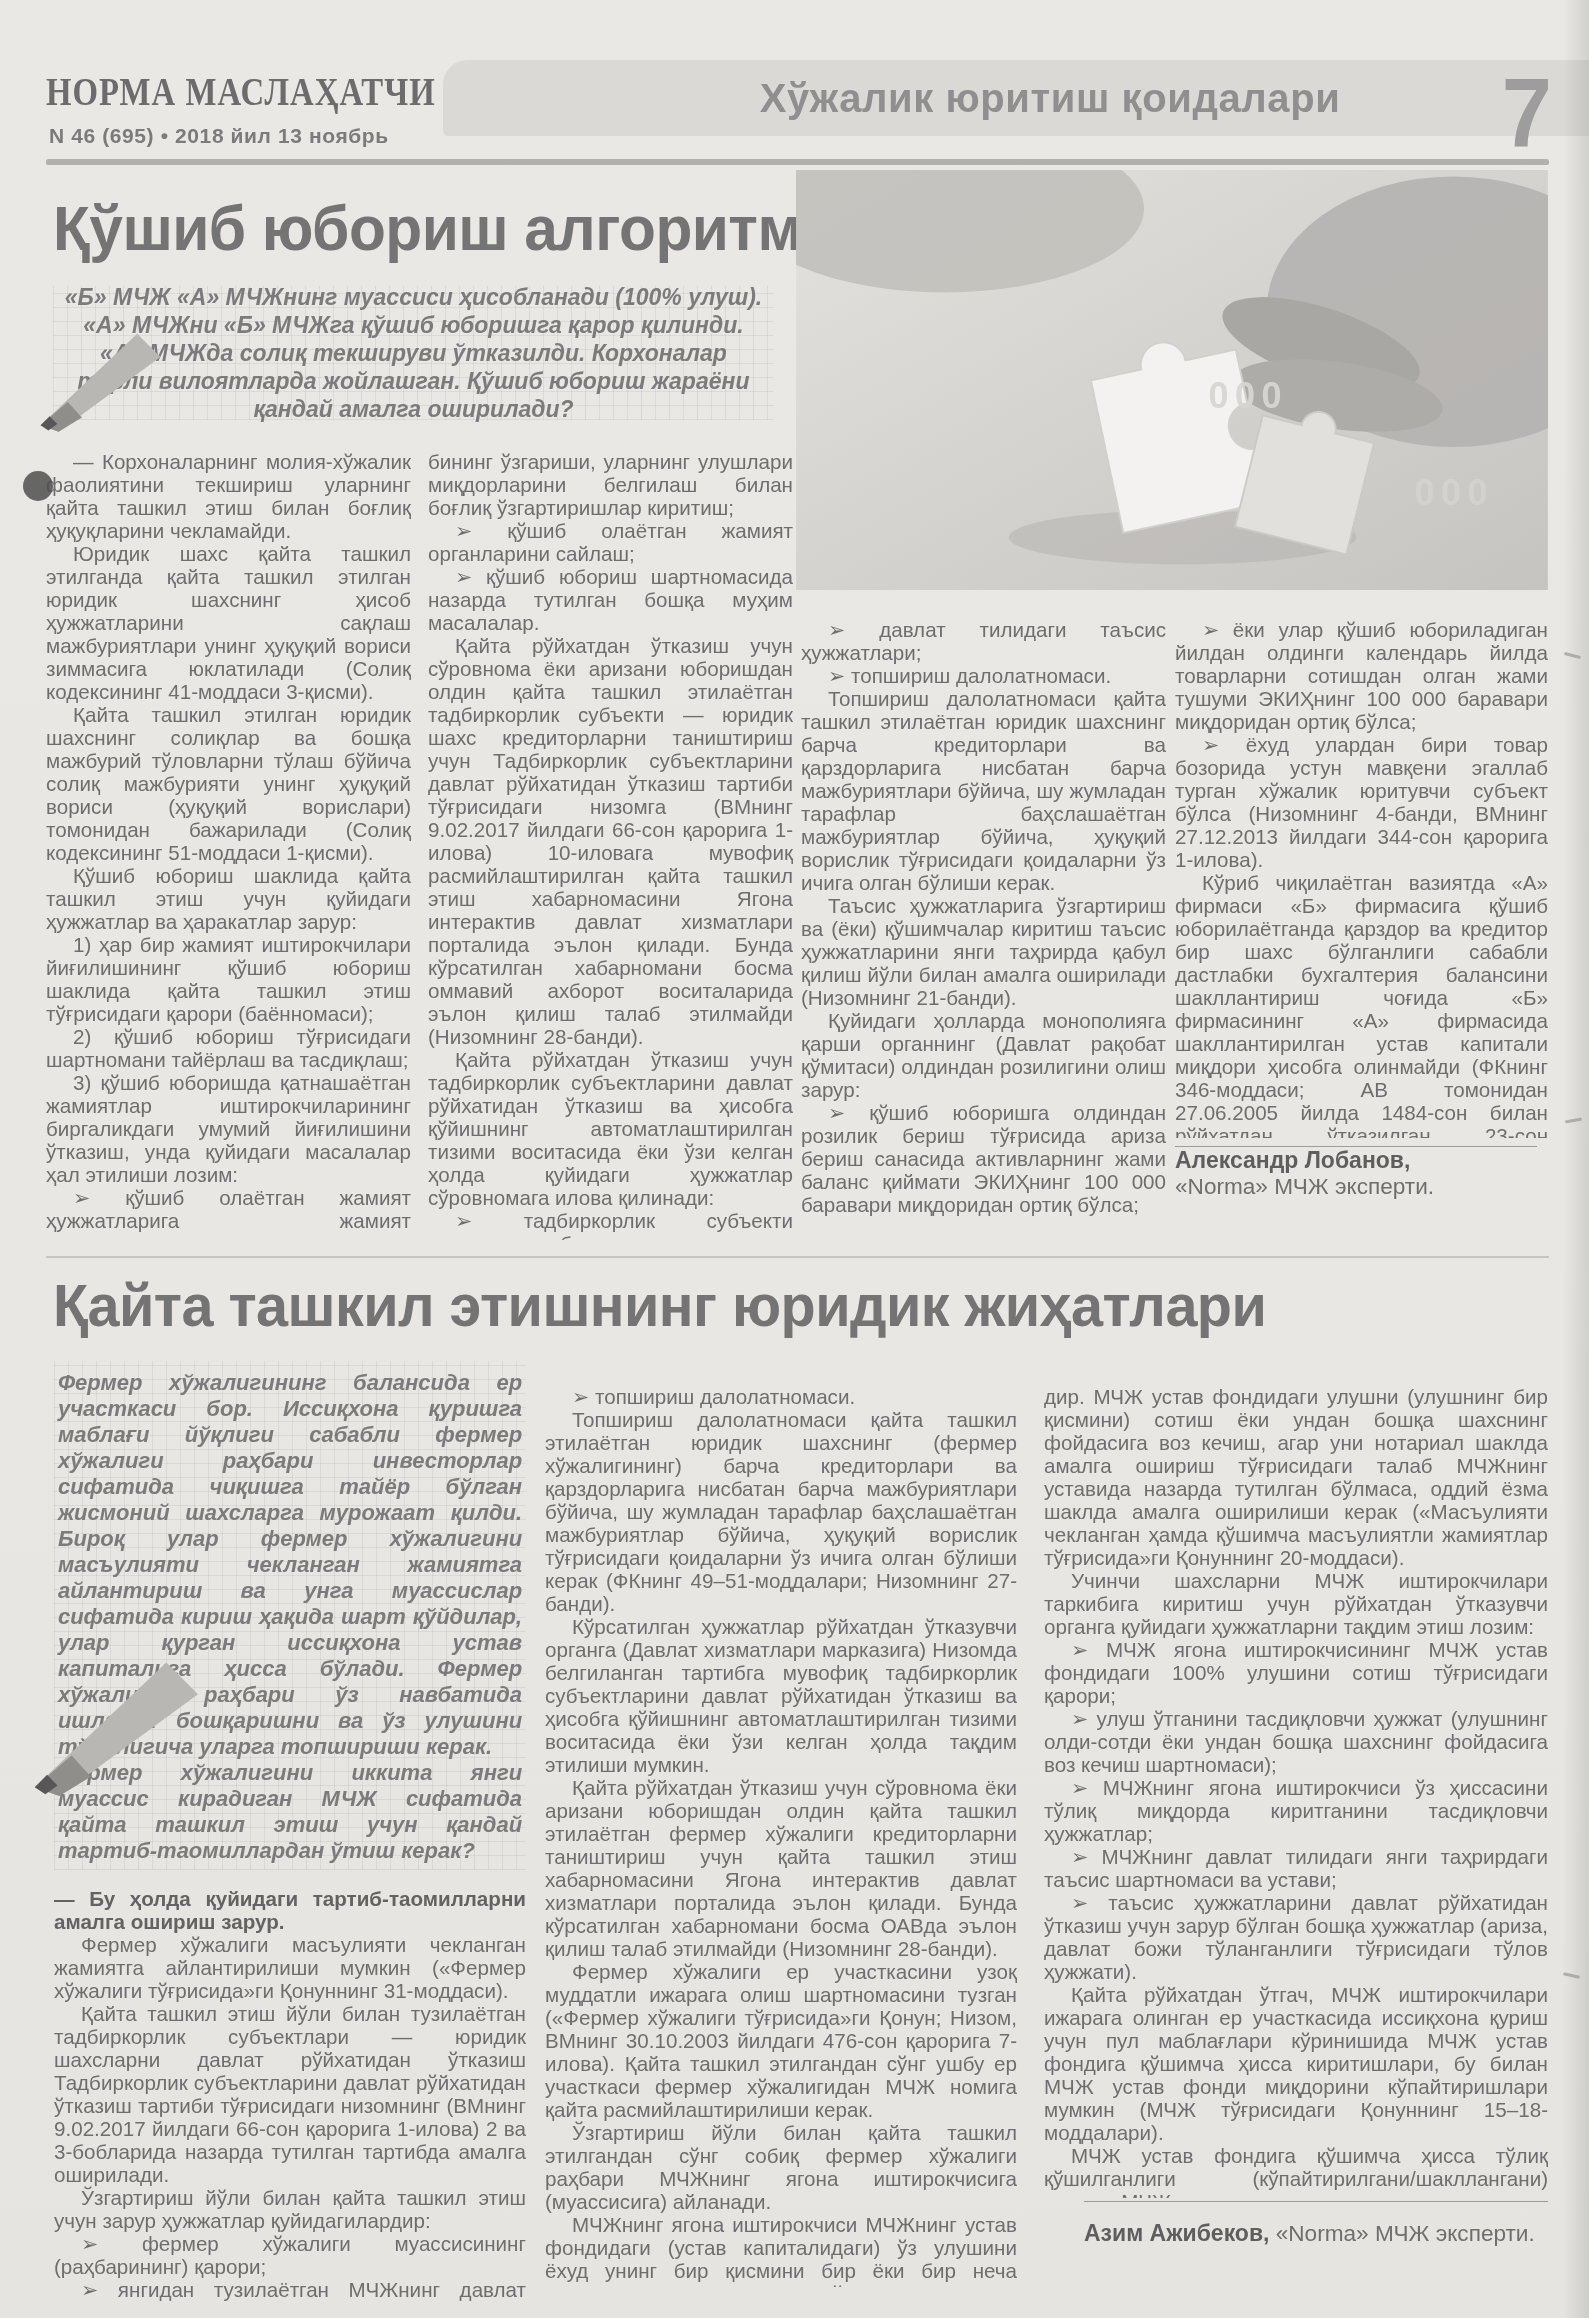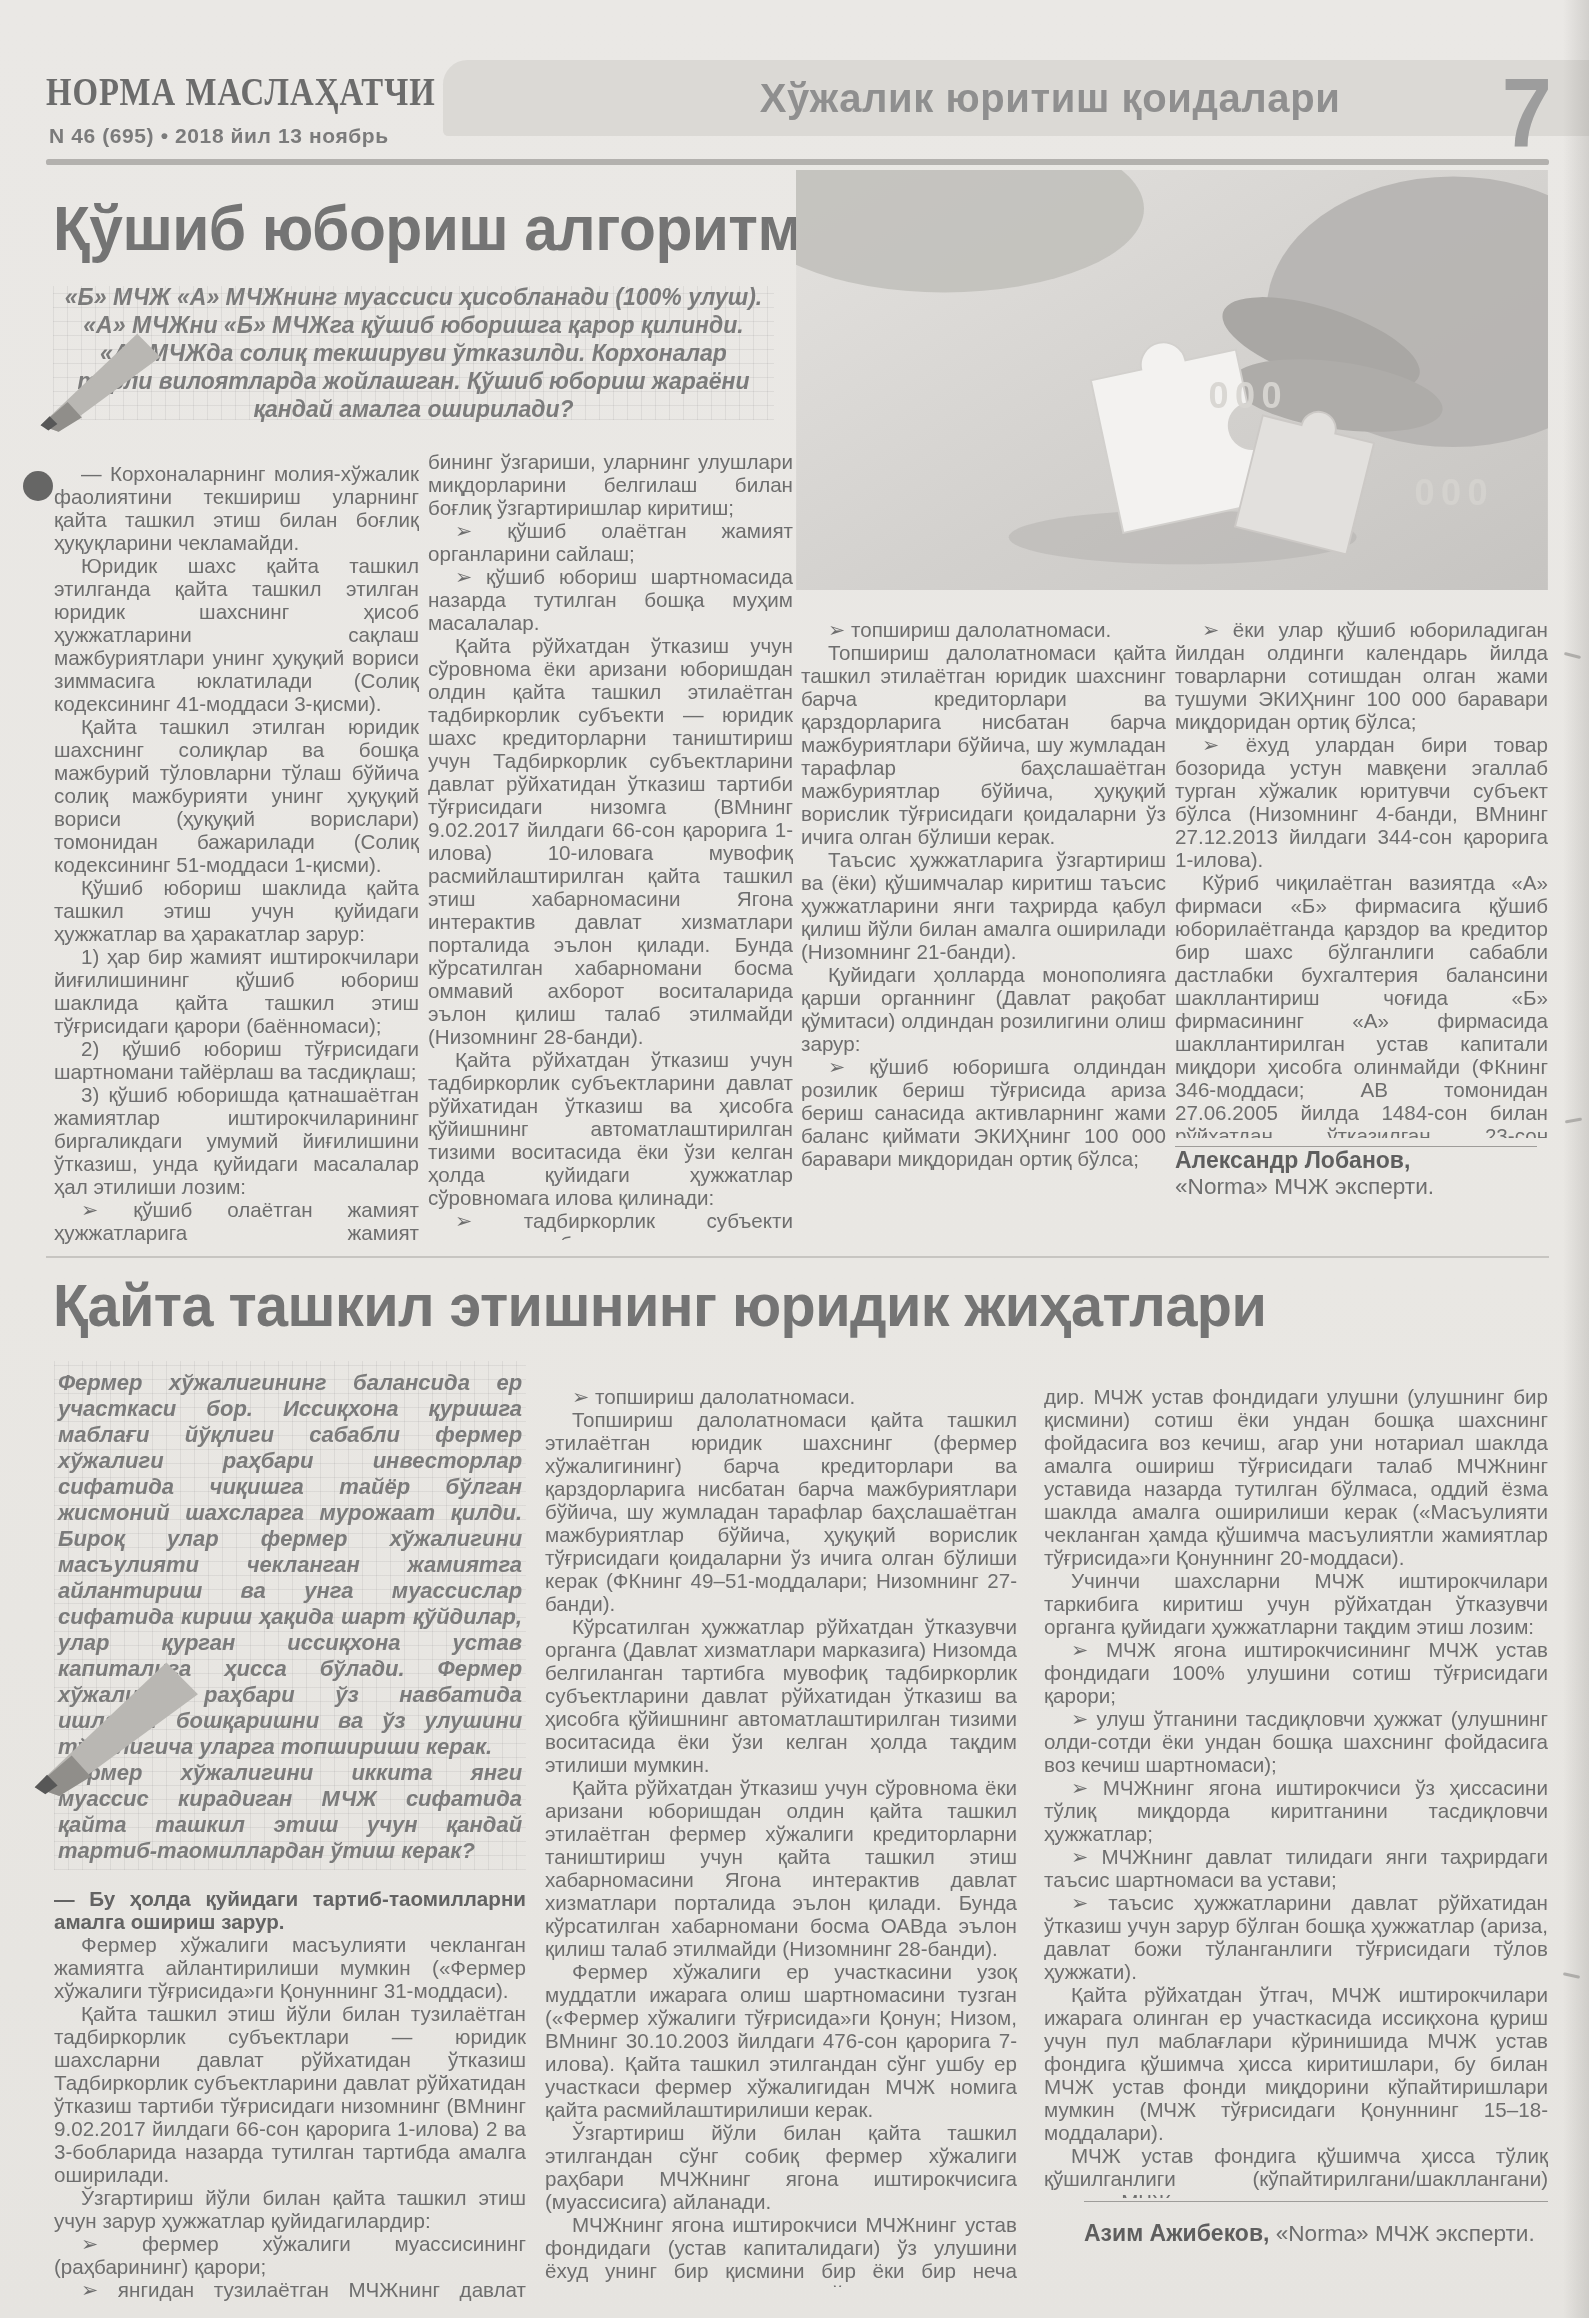--- a/index.html
+++ b/index.html
@@ -34,21 +34,21 @@
   .leadbox2{position:relative;width:100%;min-height:447px;padding:9px 3.9px 6.4px 3.9px;box-sizing:border-box;}
   .lead2{margin:0;font-size:22px;line-height:26px;font-weight:bold;font-style:italic;
          color:#7b7b7b;text-align:justify;}
   
   .col{position:absolute;text-align:justify;overflow:hidden;}
   .a1col{font-size:20.6px;line-height:23px;}
   .a2col{font-size:20.6px;line-height:23px;}
   .para{margin:0;text-indent:27px;}
   .para.s-f{text-indent:0;}
   .para.s-b{font-weight:bold;color:#636363;text-indent:0;}
-  .a1c1{left:54px;top:450px;width:365px;height:790px;margin-top:12px;}
+  .a1c1{left:46px;top:450px;width:365px;height:790px;}
   .a1c2{left:428px;top:450px;width:365px;height:790px;}
   .a1c3{left:801px;top:618px;width:365px;height:625px;}
   .a1c4{left:1175px;top:618px;width:373px;height:520px;}
   .a2c1{left:54px;top:1361px;width:472px;height:941px;}
   .answer{margin-top:17px;}
   .a2c2{left:545px;top:1385px;width:472px;height:902px;}
   .a2c3{left:1044px;top:1385px;width:504px;height:813px;}
   
   .author1{left:1175px;top:1146px;width:362px;border-top:1.9px solid #9e9c99;}
   .author-name{font-weight:bold;font-size:23px;color:#5e5e5e;}
@@ -131,20 +131,21 @@
     </div>
   <div class="col a1col a1c2">
       <p class="para s-f">бининг ўзгариши, уларнинг улушлари миқдорларини белгилаш билан боғлиқ ўзгартиришлар киритиш;</p>
       <p class="para">➢ қўшиб олаётган жамият органларини сайлаш;</p>
       <p class="para">➢ қўшиб юбориш шартномасида назарда тутилган бошқа муҳим масалалар.</p>
       <p class="para">Қайта рўйхатдан ўтказиш учун сўровнома ёки аризани юборишдан олдин қайта ташкил этилаётган тадбиркорлик субъекти — юридик шахс кредиторларни таништириш учун Тадбиркорлик субъектларини давлат рўйхатидан ўтказиш тартиби тўғрисидаги низомга (ВМнинг 9.02.2017 йилдаги 66-сон қарорига 1-илова) 10-иловага мувофиқ расмийлаштирилган қайта ташкил этиш хабарномасини Ягона интерактив давлат хизматлари порталида эълон қилади. Бунда кўрсатилган хабарномани босма оммавий ахборот воситаларида эълон қилиш талаб этилмайди (Низомнинг 28-банди).</p>
       <p class="para">Қайта рўйхатдан ўтказиш учун тадбиркорлик субъектларини давлат рўйхатидан ўтказиш ва ҳисобга қўйишнинг автоматлаштирилган тизими воситасида ёки ўзи келган ҳолда қуйидаги ҳужжатлар сўровномага илова қилинади:</p>
       <p class="para">➢ тадбиркорлик субъекти ваколатли бошқарув органининг қарори;</p>
     </div>
   <div class="col a1col a1c3">
+      <p class="para">➢ давлат тилидаги таъсис ҳужжатлари;</p>
       <p class="para">➢ топшириш далолатномаси.</p>
       <p class="para">Топшириш далолатномаси қайта ташкил этилаётган юридик шахснинг барча кредиторлари ва қарздорларига нисбатан барча мажбуриятлари бўйича, шу жумладан тарафлар баҳслашаётган мажбуриятлар бўйича, ҳуқуқий ворислик тўғрисидаги қоидаларни ўз ичига олган бўлиши керак.</p>
       <p class="para">Таъсис ҳужжатларига ўзгартириш ва (ёки) қўшимчалар киритиш таъсис ҳужжатларини янги таҳрирда қабул қилиш йўли билан амалга оширилади (Низомнинг 21-банди).</p>
       <p class="para">Қуйидаги ҳолларда монополияга қарши органнинг (Давлат рақобат қўмитаси) олдиндан розилигини олиш зарур:</p>
       <p class="para">➢ қўшиб юборишга олдиндан розилик бериш тўғрисида ариза бериш санасида активларнинг жами баланс қиймати ЭКИҲнинг 100 000 баравари миқдоридан ортиқ бўлса;</p>
     </div>
   <div class="col a1col a1c4">
       <p class="para">➢ ёки улар қўшиб юбориладиган йилдан олдинги календарь йилда товарларни сотишдан олган жами тушуми ЭКИҲнинг 100 000 баравари миқдоридан ортиқ бўлса;</p>
       <p class="para">➢ ёхуд улардан бири товар бозорида устун мавқени эгаллаб турган хўжалик юритувчи субъект бўлса (Низомнинг 4-банди, ВМнинг 27.12.2013 йилдаги 344-сон қарорига 1-илова).</p>
       <p class="para">Кўриб чиқилаётган вазиятда «А» фирмаси «Б» фирмасига қўшиб юборилаётганда қарздор ва кредитор бир шахс бўлганлиги сабабли дастлабки бухгалтерия балансини шакллантириш чоғида «Б» фирмасининг «А» фирмасида шакллантирилган устав капитали миқдори ҳисобга олинмайди (ФКнинг 346-моддаси; АВ томонидан 27.06.2005 йилда 1484-сон билан рўйхатдан ўтказилган 23-сон БҲМСнинг 26-банди).</p>

